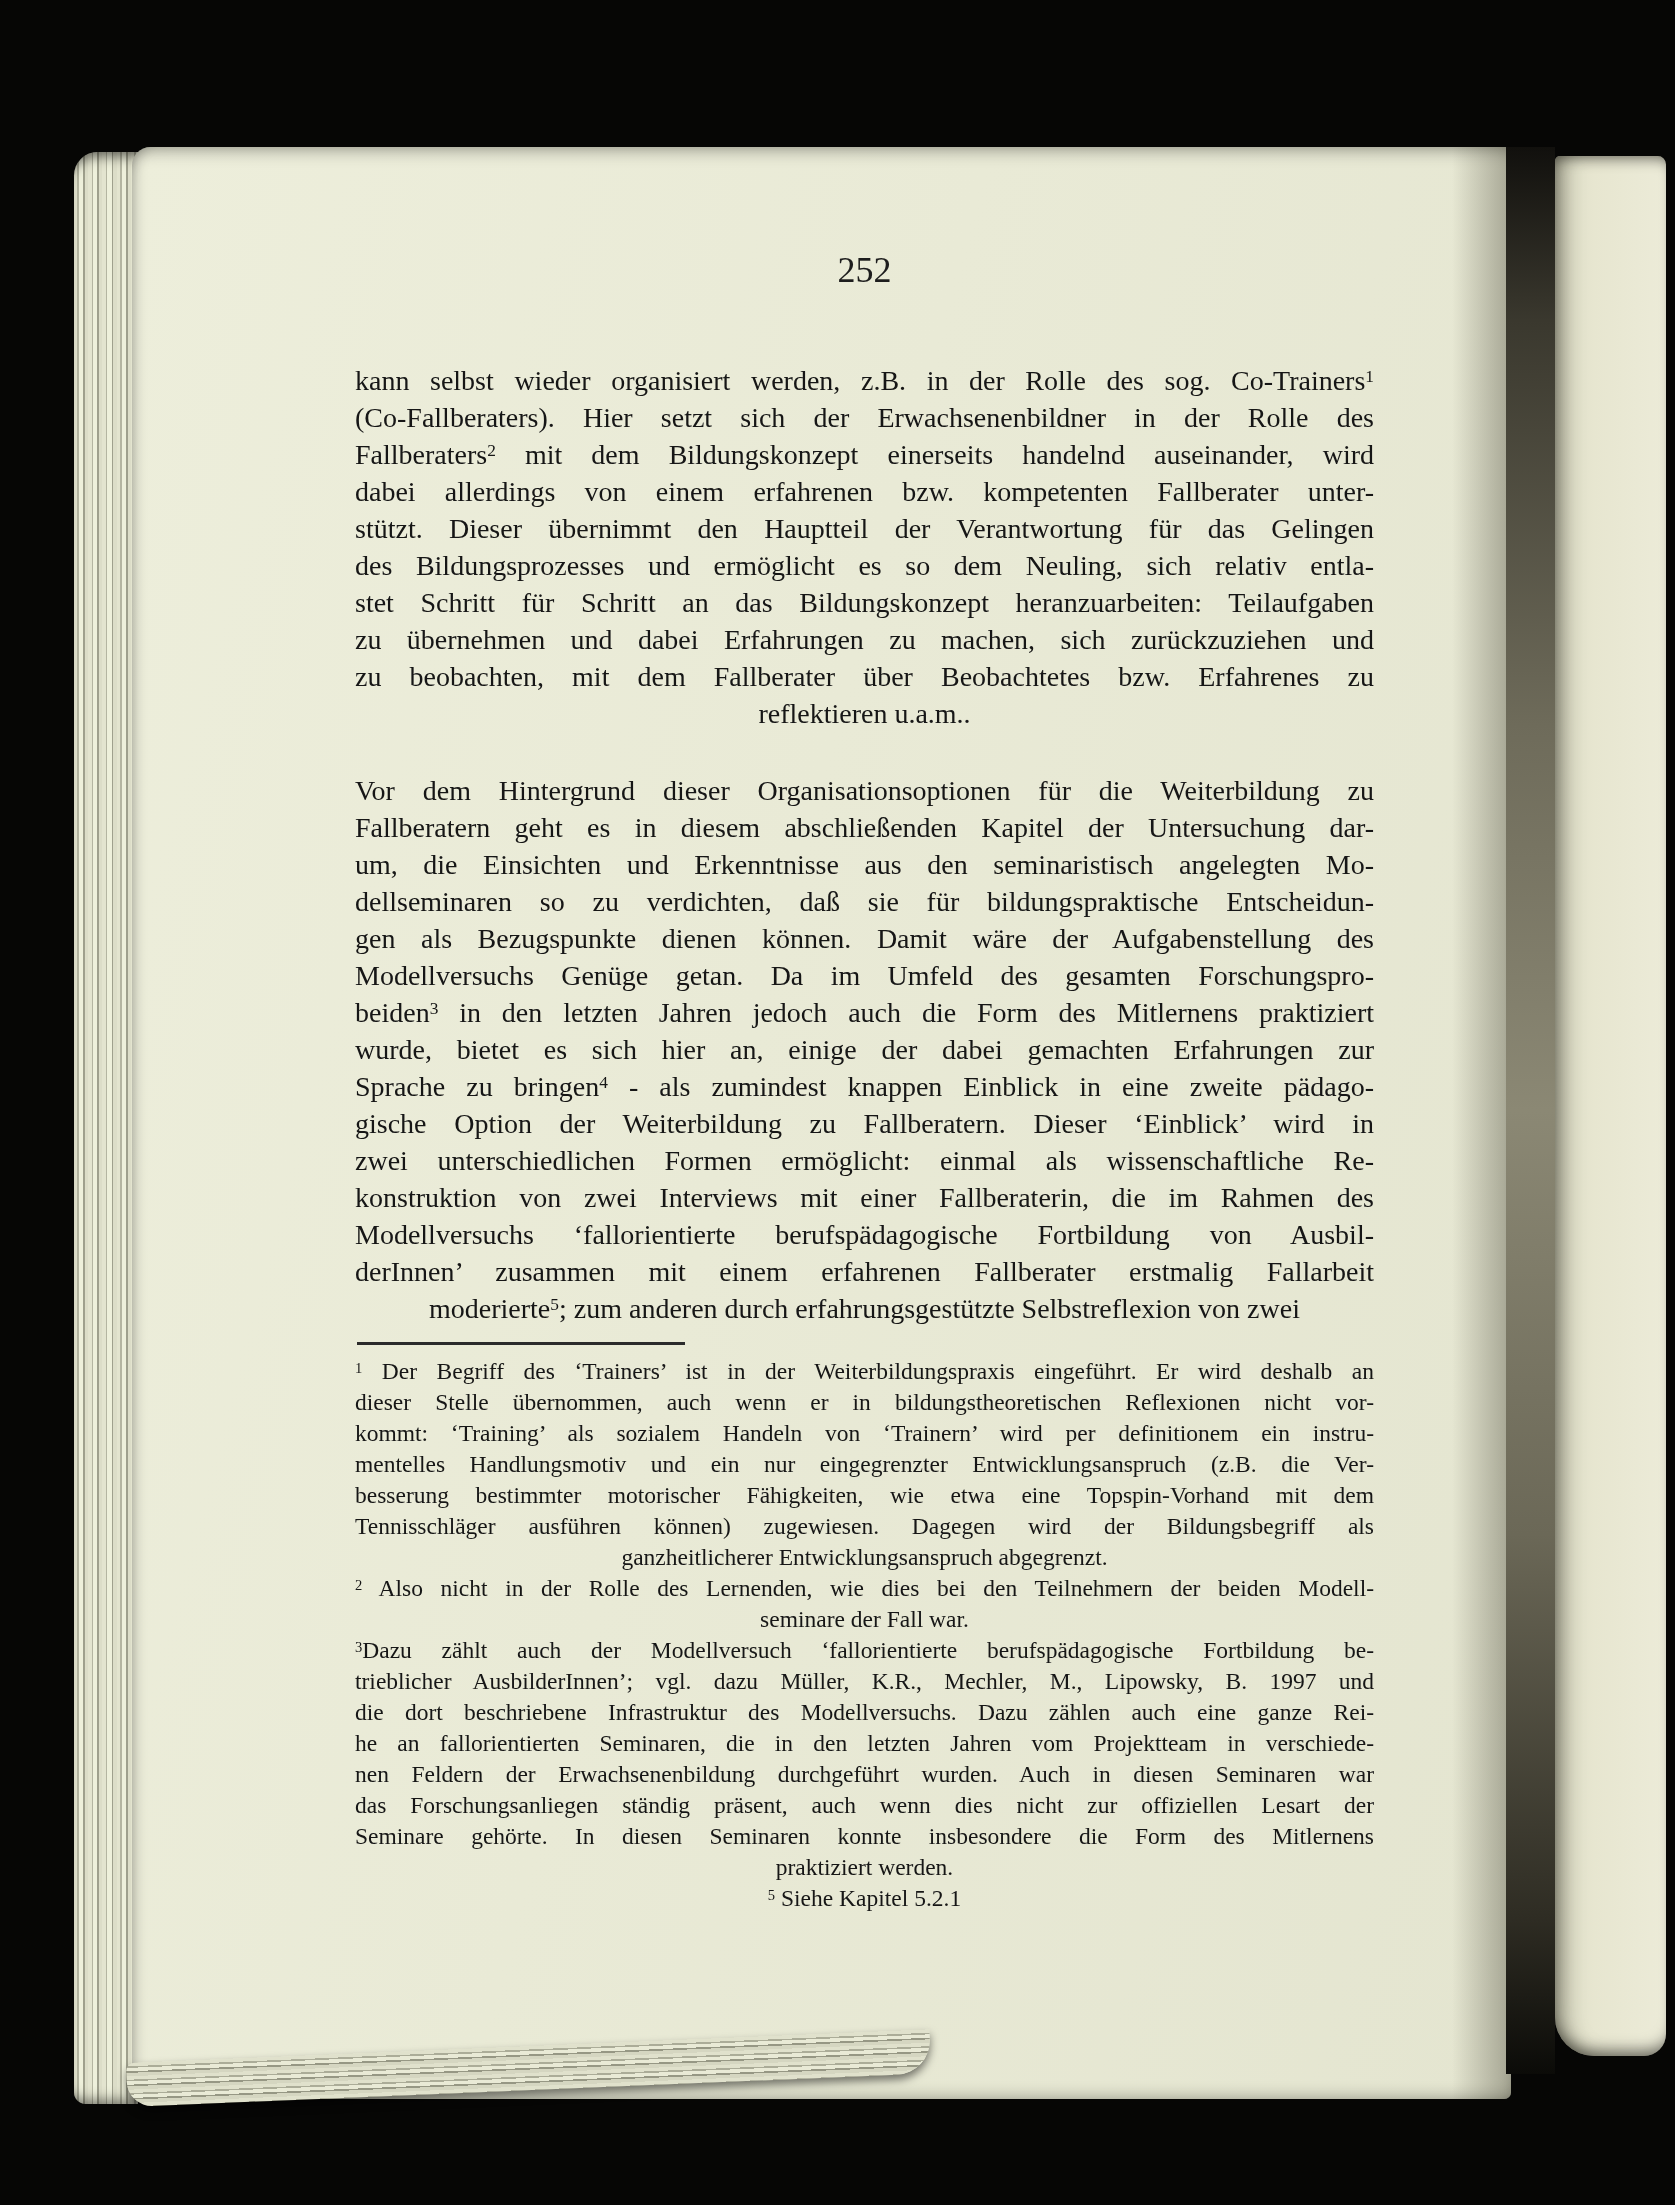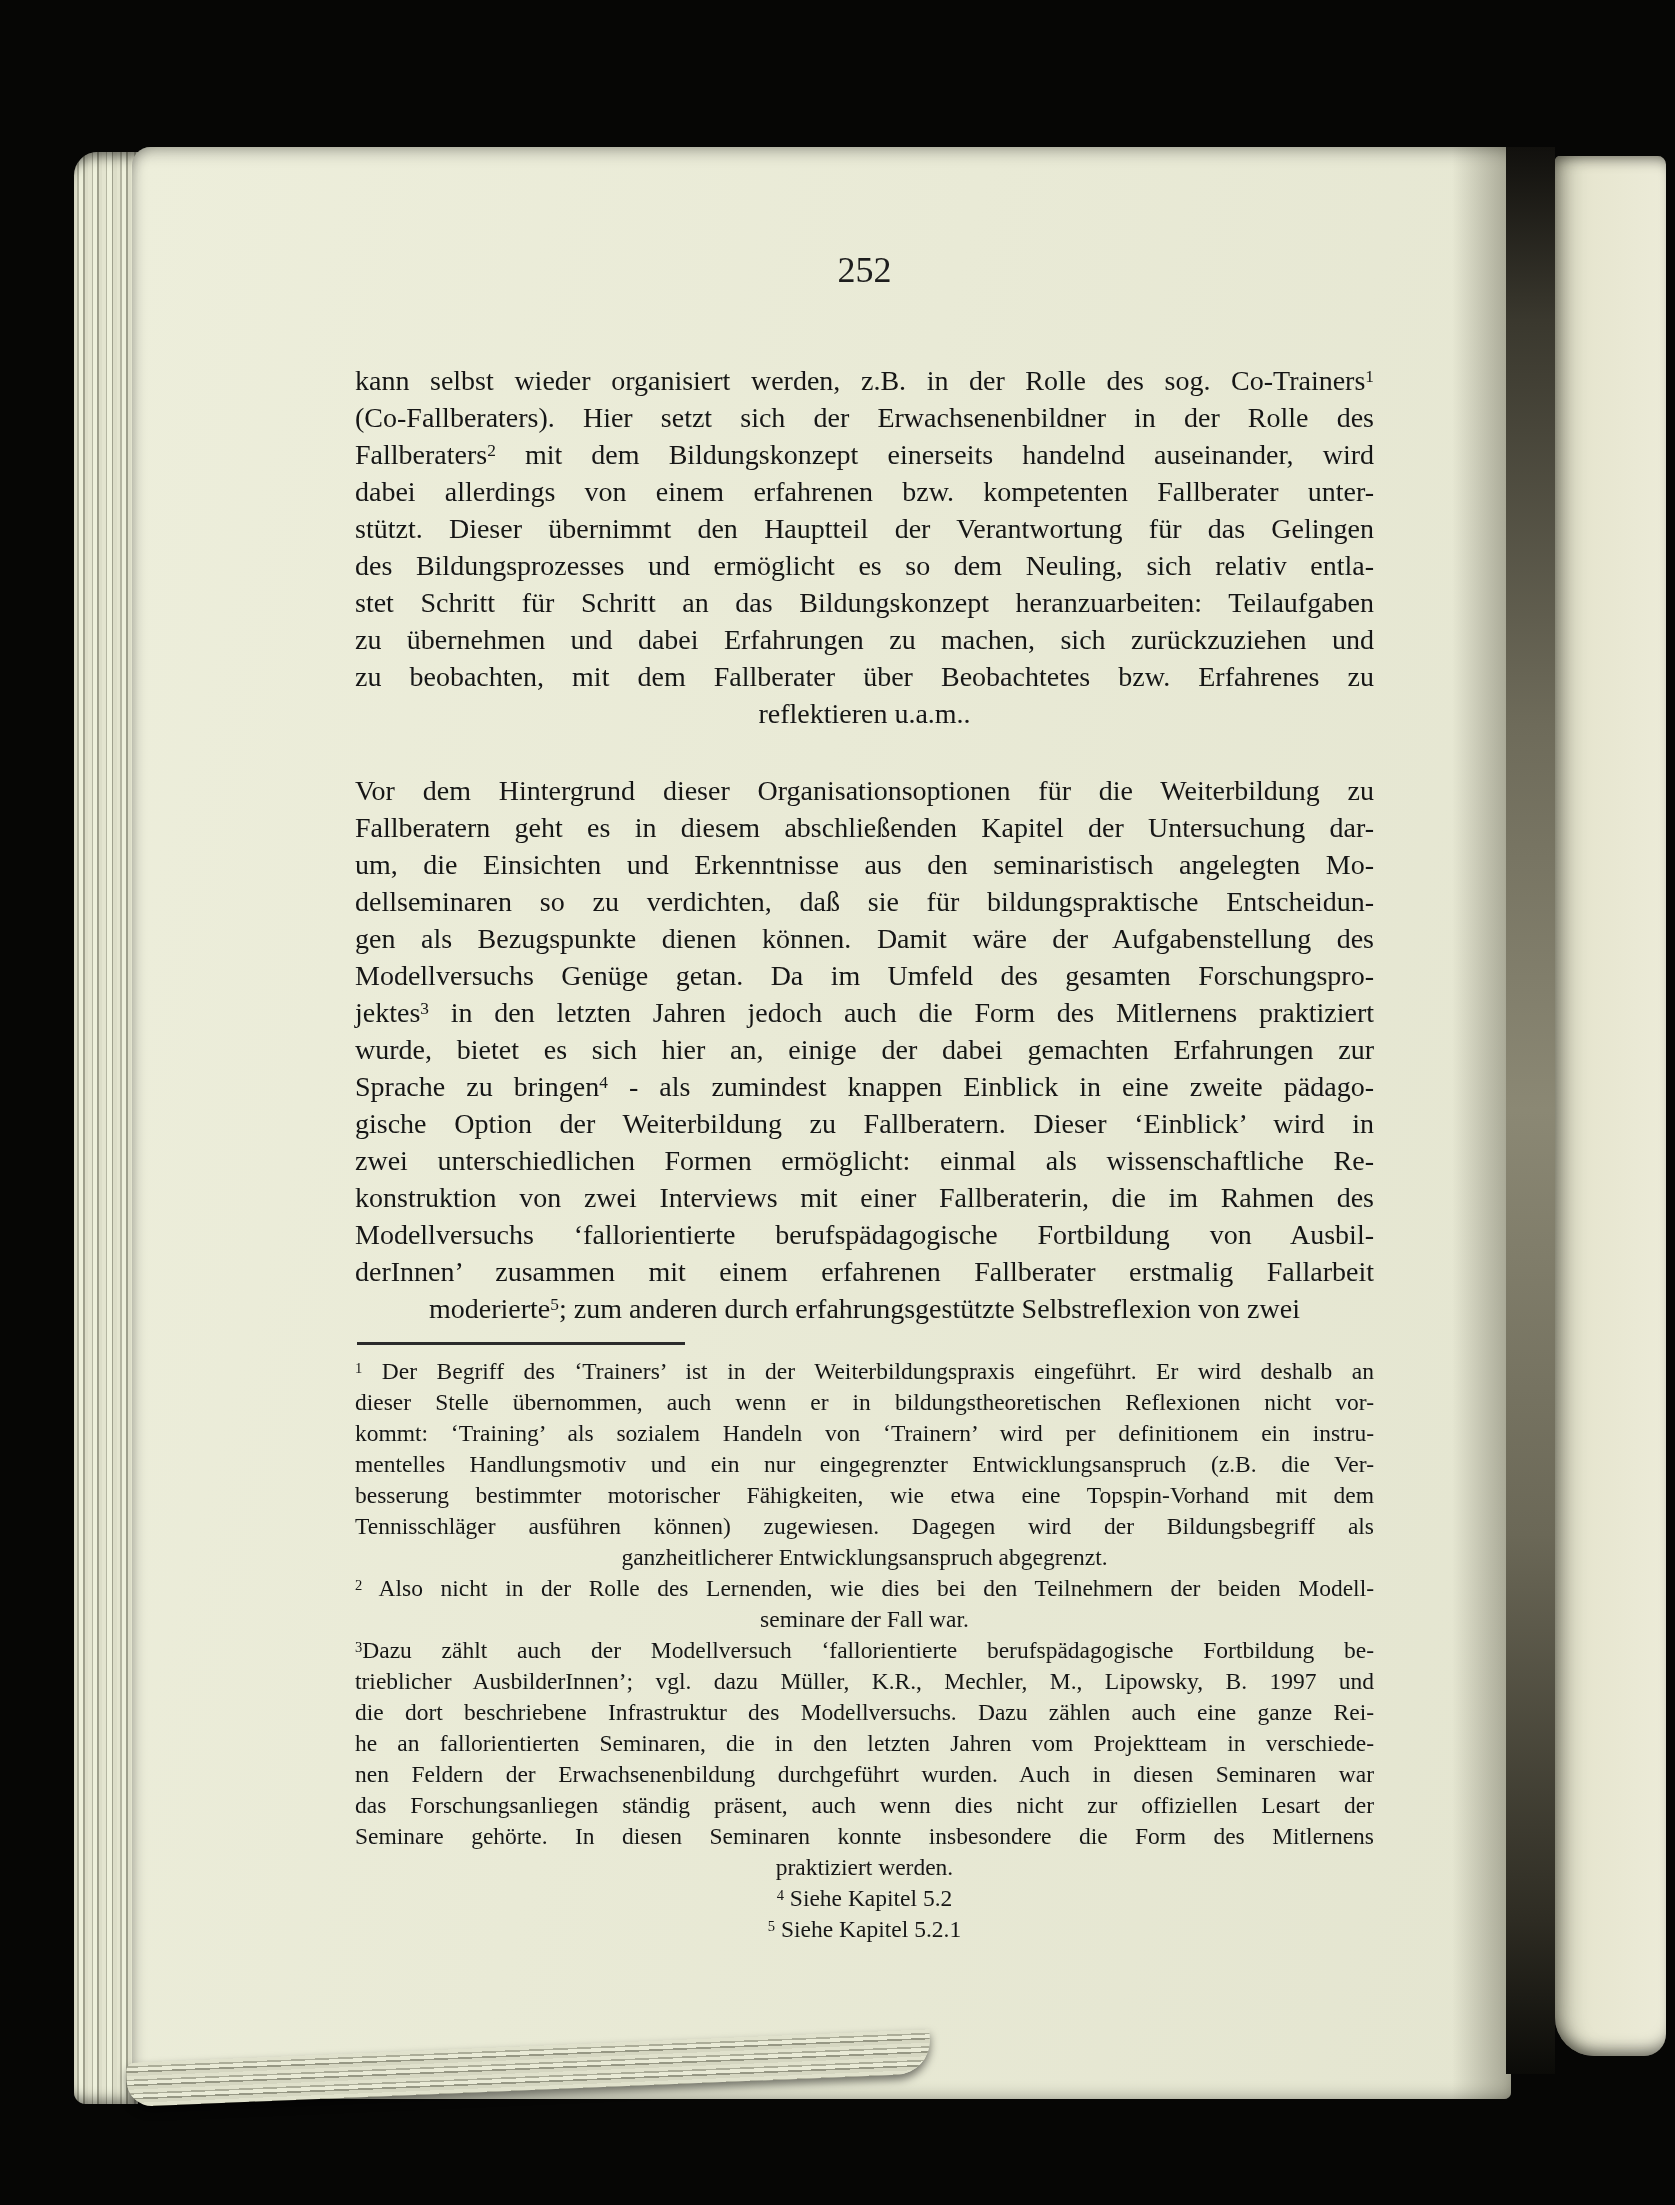--- a/index.html
+++ b/index.html
@@ -113,21 +113,21 @@
           <div class="line jl"><span>zu beobachten, mit dem Fallberater über Beobachtetes bzw. Erfahrenes zu</span></div>
           <div class="line ll"><span>reflektieren u.a.m..</span></div>
         </div>
         <div class="para">
           <div class="line jl"><span>Vor dem Hintergrund dieser Organisationsoptionen für die Weiterbildung zu</span></div>
           <div class="line jl"><span>Fallberatern geht es in diesem abschließenden Kapitel der Untersuchung dar-</span></div>
           <div class="line jl"><span>um, die Einsichten und Erkenntnisse aus den </span><span class="b">seminaristisch angelegten Mo-</span></div>
           <div class="line jl"><span class="b">dellseminaren</span><span> so zu verdichten, daß sie für bildungspraktische Entscheidun-</span></div>
           <div class="line jl"><span>gen als Bezugspunkte dienen können. Damit wäre der Aufgabenstellung des</span></div>
           <div class="line jl"><span>Modellversuchs Genüge getan. Da im Umfeld des gesamten Forschungspro-</span></div>
-          <div class="line jl"><span>jektes</span><span class="sup">3</span><span> in den letzten Jahren jedoch auch die </span><span class="b">Form des Mitlernens</span><span> praktiziert</span></div>
+          <div class="line jl"><span>beiden</span><span class="sup">3</span><span> in den letzten Jahren jedoch auch die </span><span class="b">Form des Mitlernens</span><span> praktiziert</span></div>
           <div class="line jl"><span>wurde, bietet es sich hier an, einige der dabei gemachten Erfahrungen zur</span></div>
           <div class="line jl"><span>Sprache zu bringen</span><span class="sup">4</span><span> - als zumindest knappen Einblick in eine zweite pädago-</span></div>
           <div class="line jl"><span>gische Option der Weiterbildung zu Fallberatern. Dieser ‘Einblick’ wird in</span></div>
           <div class="line jl"><span>zwei unterschiedlichen Formen ermöglicht: einmal als wissenschaftliche Re-</span></div>
           <div class="line jl"><span>konstruktion von zwei Interviews mit einer Fallberaterin, die im Rahmen des</span></div>
           <div class="line jl"><span>Modellversuchs ‘fallorientierte berufspädagogische Fortbildung von Ausbil-</span></div>
           <div class="line jl"><span>derInnen’ zusammen mit einem erfahrenen Fallberater erstmalig Fallarbeit</span></div>
           <div class="line ll"><span>moderierte</span><span class="sup">5</span><span>; zum anderen durch erfahrungsgestützte Selbstreflexion von zwei</span></div>
         </div>
       </div>
@@ -150,21 +150,18 @@
           <div class="line jl"><span class="sup">3</span><span>Dazu zählt auch der Modellversuch ‘fallorientierte berufspädagogische Fortbildung be-</span></div>
           <div class="line jl"><span>trieblicher AusbilderInnen’; vgl. dazu Müller, K.R., Mechler, M., Lipowsky, B. 1997 und</span></div>
           <div class="line jl"><span>die dort beschriebene Infrastruktur des Modellversuchs. Dazu zählen auch eine ganze Rei-</span></div>
           <div class="line jl"><span>he an fallorientierten Seminaren, die in den letzten Jahren vom Projektteam in verschiede-</span></div>
           <div class="line jl"><span>nen Feldern der Erwachsenenbildung durchgeführt wurden. Auch in diesen Seminaren war</span></div>
           <div class="line jl"><span>das Forschungsanliegen ständig präsent, auch wenn dies nicht zur offiziellen Lesart der</span></div>
           <div class="line jl"><span>Seminare gehörte. In diesen Seminaren konnte insbesondere die Form des Mitlernens</span></div>
           <div class="line ll"><span>praktiziert werden.</span></div>
         </div>
         <div class="footnote">
-          <div class="line ll"><span class="sup">4</span><span> Siehe Kapitel 5.2</span></div>
-        </div>
-        <div class="footnote">
           <div class="line ll"><span class="sup">5</span><span> Siehe Kapitel 5.2.1</span></div>
         </div>
       </div>
   </div>
 </div>
 
 
 </body></html>

